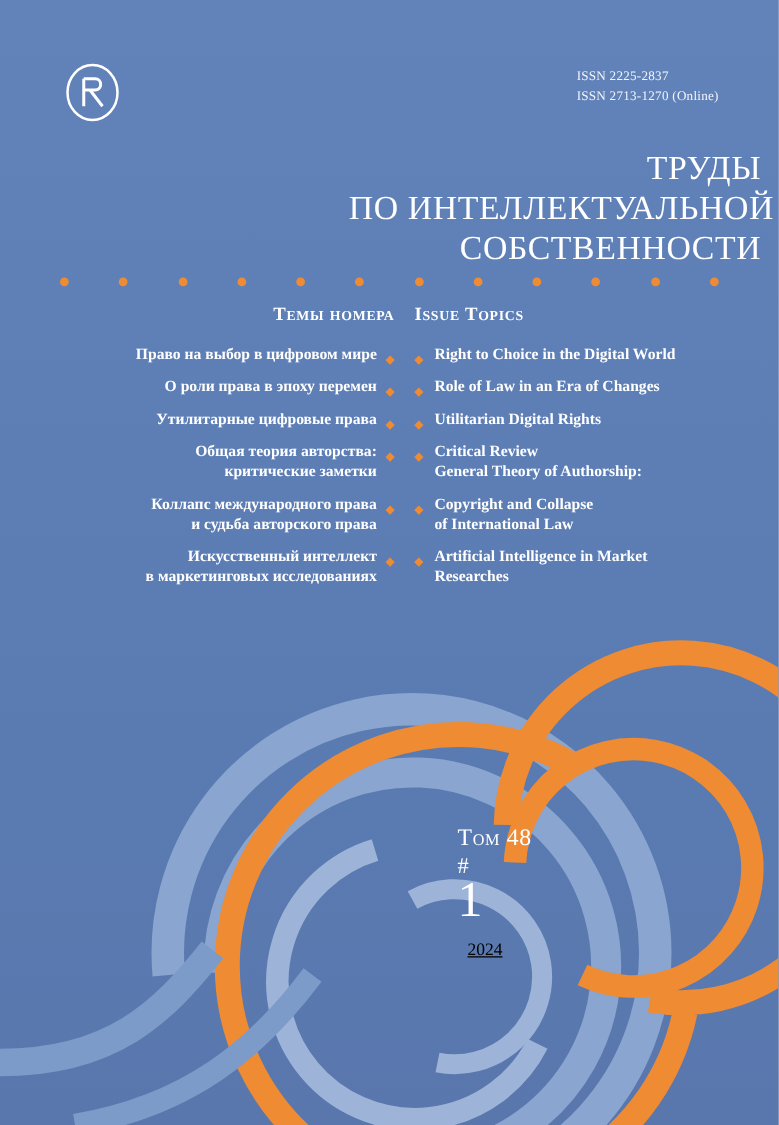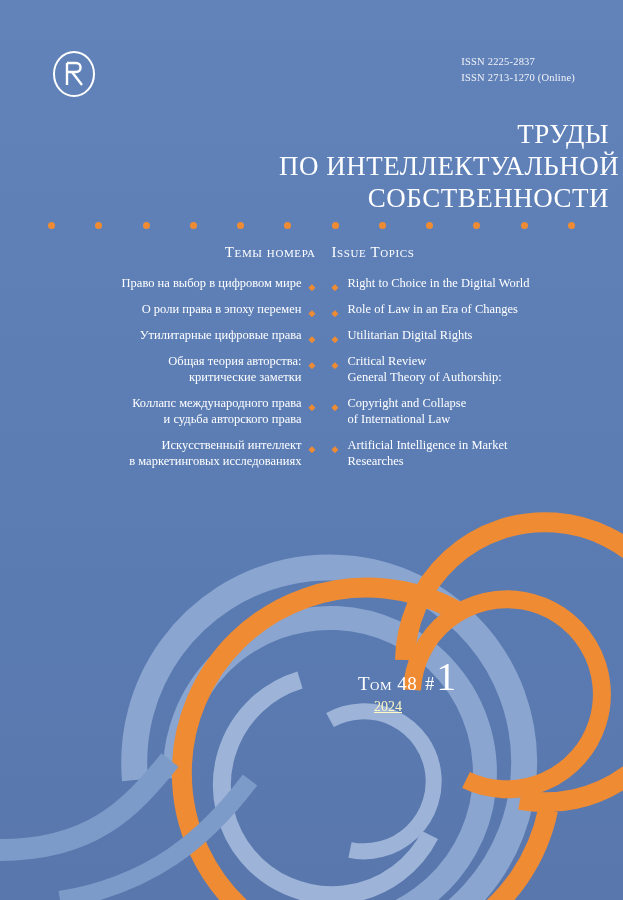--- a/index.html
+++ b/index.html
@@ -103,20 +103,21 @@
   }
 
   
   .topics {
     position: absolute;
     top: 244px;
     left: 0;
     width: 623px;
     display: flex;
     justify-content: center;
+    font-weight: bold;
   }
   .topics-col-ru {
     width: 252px;
     text-align: right;
     padding-right: 16px;
   }
   .topics-col-en {
     width: 228px;
     text-align: left;
   }
@@ -160,43 +161,44 @@
   .volume {
     position: absolute;
     left: 358px;
     top: 660px;
     color: #ffffff;
     text-align: left;
   }
   .volume-row {
     display: flex;
     align-items: baseline;
+    flex-direction: column;
   }
   .volume-label {
     font-size: 19px;
     font-variant: small-caps;
     letter-spacing: 0.5px;
     color: #ffffff;
   }
   .issue-hash {
     font-size: 18px;
     margin-left: 8px;
     color: #ffffff;
   }
   .issue-num {
     font-size: 40px;
     line-height: 34px;
     margin-left: 2px;
     color: #ffffff;
   }
   .volume-year {
     font-size: 14px;
-    margin-top: 4px;
+    margin-top: 16px;
     margin-left: 16px;
-    color: #fef9c3;
+    color: #000000;
     text-decoration: underline;
   }
 </style>
 </head>
 <body>
 
 <div class="cover">
   <div class="cover-bg"></div>
 
   <svg class="artwork" viewBox="0 0 623 520" xmlns="http://www.w3.org/2000/svg">

